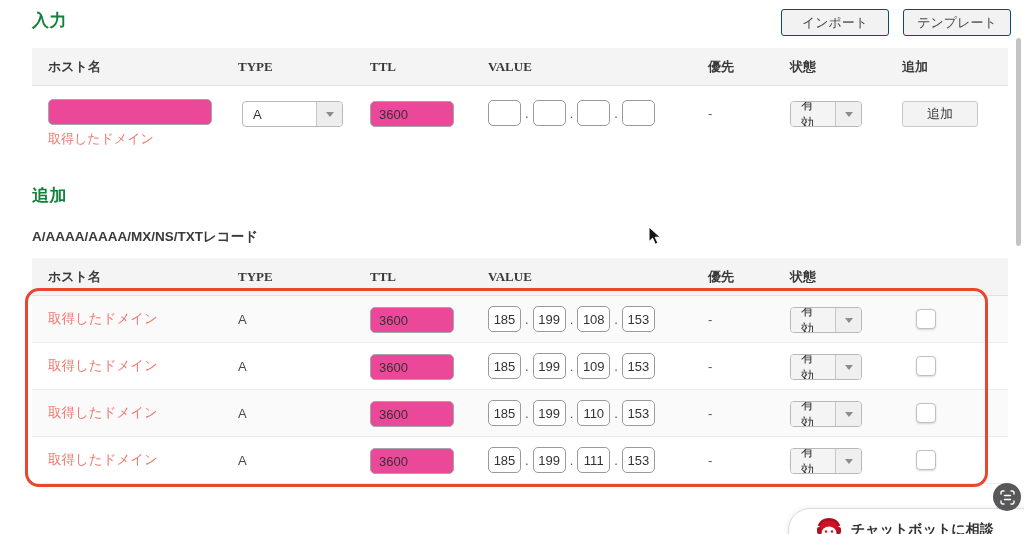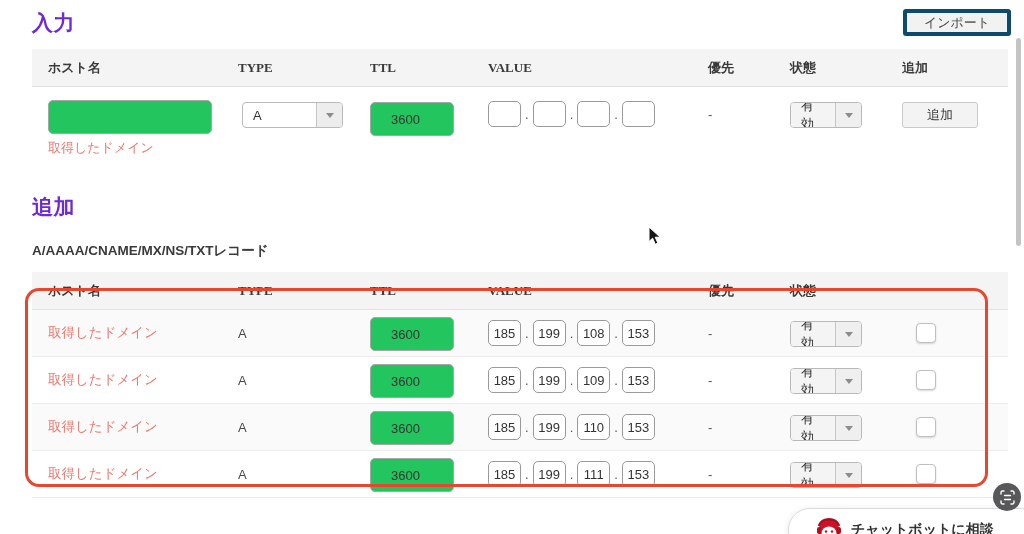--- a/index.html
+++ b/index.html
@@ -8,42 +8,42 @@
     position: relative;
     overflow: hidden;
     background: #fff;
     font-family: "Liberation Sans", "DejaVu Sans", sans-serif;
     color: #3c3c3c;
   }
   .content { width: 976px; margin-left: 32px; }
 
   
   .section-head { display:flex; justify-content:space-between; align-items:flex-start; padding-top:9px; }
-  .h1 { font-size:21px; font-weight:bold; color:#6d28d9; letter-spacing:.5px; }
+  .h1 { font-size:17px; font-weight:bold; color:#15803d; letter-spacing:.5px; }
   .head-buttons { display:flex; gap:14px; margin-right:-3px; }
   .gbtn {
     width:108px; height:27px; display:flex; align-items:center; justify-content:center;
-    background:#f2f2f2; border:4px solid #0c4a6e; border-radius:3px;
+    background:#f2f2f2; border:1px solid #0c4a6e; border-radius:3px;
     font-size:13px; color:#4a4a4a; cursor:pointer;
   }
   .record-label { margin-top:21px; font-size:13.5px; font-weight:bold; color:#3a3a3a; }
 
   
   .tbl { margin-top:12px; width:976px; }
   .grid-cols { display:grid; grid-template-columns:190px 132px 118px 220px 82px 112px 122px; }
   .tbl-header { background:#f4f4f4; height:38px; align-items:center; border-bottom:1px solid #e2e2e2; }
   .tbl-header .hcell { padding-left:16px; font-size:13px; font-weight:bold; color:#3a3a3a;font-family:Liberation Serif, serif; }
 
   .input-row { padding:13px 0 12px; align-items:start; }
   .cell { padding-left:16px; display:flex; align-items:center; min-height:28px; }
   .host-cell { flex-direction:column; align-items:flex-start; }
 
   .txt-input {
-    height:34px; border:1px solid #a6a6a6; border-radius:5px; background:#22c55e;
-    font-size:13px; padding:0 20px; font-family:inherit; color:#333;
+    height:26px; border:1px solid #a6a6a6; border-radius:5px; background:#ec4899;
+    font-size:13px; padding:0 8px; font-family:inherit; color:#333;
   }
   .host-input { width:164px; }
   .host-hint { margin-top:5px; font-size:13px; color:#ef776d; }
   .ttl-input { width:84px; margin-top:2px; }
 
   .fake-select {
     display:inline-flex; height:26px; border:1px solid #b9b9b9; border-radius:4px;
     overflow:hidden; background:#fff; font-size:13px; color:#333; cursor:pointer; margin-top:2px;
   }
   .fake-select .lbl { padding:0 10px; display:flex; align-items:center; flex:1; }
@@ -109,20 +109,21 @@
 </style>
 </head>
 <body>
 
 <div class="content">
 
   <div class="section-head">
     <div class="h1">入力</div>
     <div class="head-buttons">
       <button class="gbtn">インポート</button>
+      <button class="gbtn">テンプレート</button>
     </div>
   </div>
 
   <div class="tbl">
     <div class="grid-cols tbl-header">
       <div class="hcell">ホスト名</div>
       <div class="hcell">TYPE</div>
       <div class="hcell">TTL</div>
       <div class="hcell">VALUE</div>
       <div class="hcell">優先</div>
@@ -168,21 +169,21 @@
             </span>
         </div>
       </div>
       <div class="cell">
         <button class="add-btn">追加</button>
       </div>
     </div>
   </div>
 
   <div class="h1 sec2-title">追加</div>
-  <div class="record-label">A/AAAA/CNAME/MX/NS/TXTレコード</div>
+  <div class="record-label">A/AAAA/AAAA/MX/NS/TXTレコード</div>
 
   <div class="tbl">
     <div class="grid-cols tbl-header">
       <div class="hcell">ホスト名</div>
       <div class="hcell">TYPE</div>
       <div class="hcell">TTL</div>
       <div class="hcell">VALUE</div>
       <div class="hcell">優先</div>
       <div class="hcell">状態</div>
     </div>

